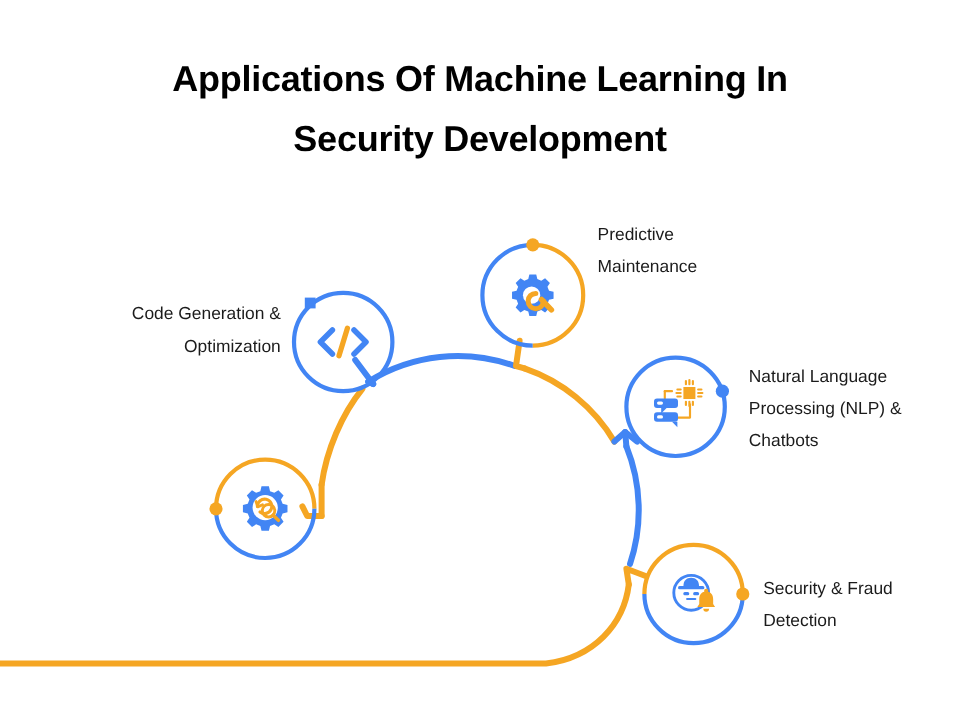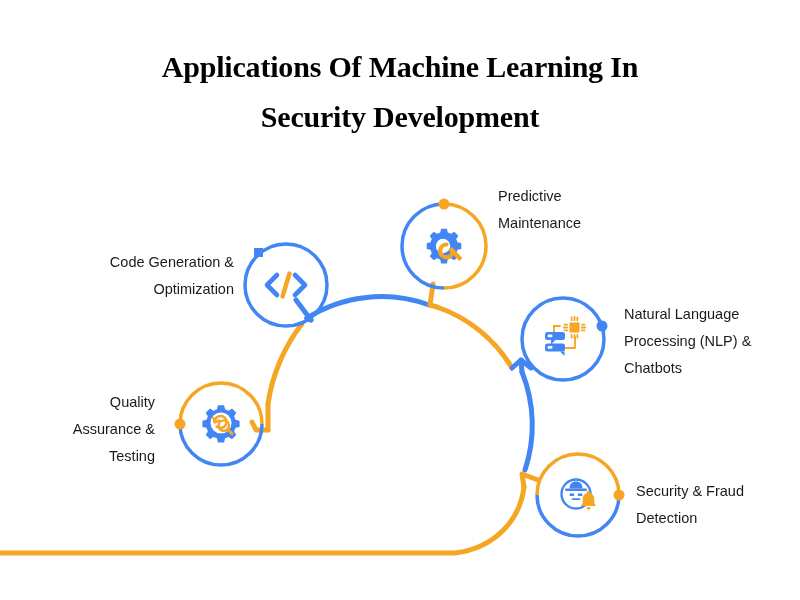--- a/index.html
+++ b/index.html
@@ -8,21 +8,20 @@
     background:#ffffff;
     font-family:"Liberation Sans", sans-serif;
     overflow:hidden;
   }
   #stage { position:relative; width:800px; height:600px; background:#fff; }
 
   
   .title-block{
     position:absolute; left:0; top:42px; width:800px;
     text-align:center;
-    font-family:Liberation Serif, serif;
   }
   .title-line{
     display:block;
     font-size:30px;
     font-weight:bold;
     color:#000000;
     letter-spacing:-0.2px;
     line-height:50px;
   }
 
@@ -225,20 +224,17 @@
   <div class="label left" id="lbl-codegen">Code Generation &amp;
 Optimization</div>
 
   <div class="label right" id="lbl-predictive">Predictive
 Maintenance</div>
 
   <div class="label right" id="lbl-nlp">Natural Language
 Processing (NLP) &amp;
 Chatbots</div>
 
-  <div class="label left" id="lbl-qa">Quality
-Assurance &amp;
-Testing</div>
 
   <div class="label right" id="lbl-security">Security &amp; Fraud
 Detection</div>
 
 </div>
 
 </body></html>

